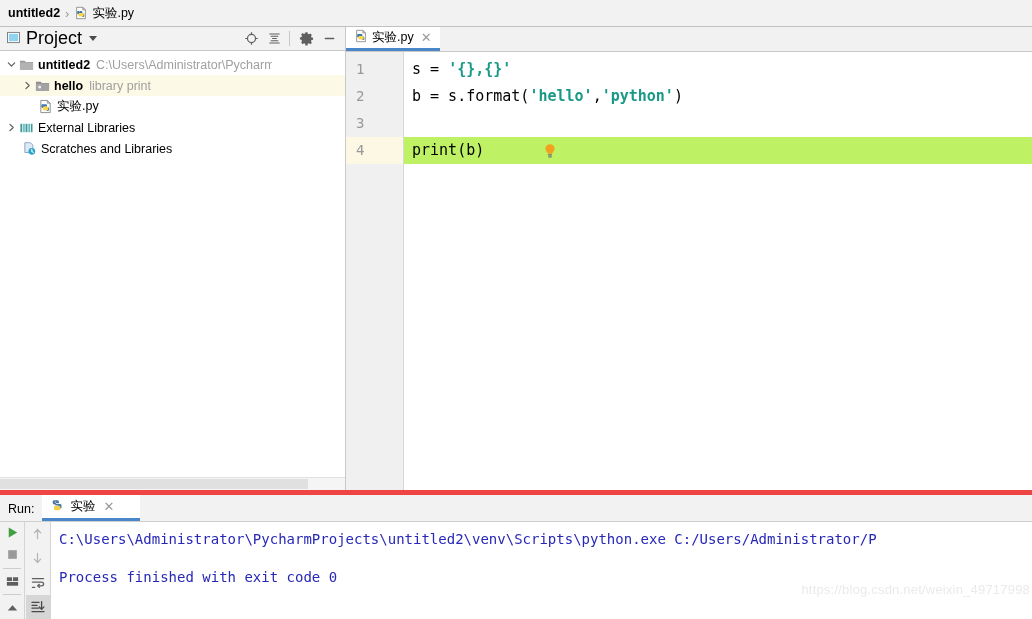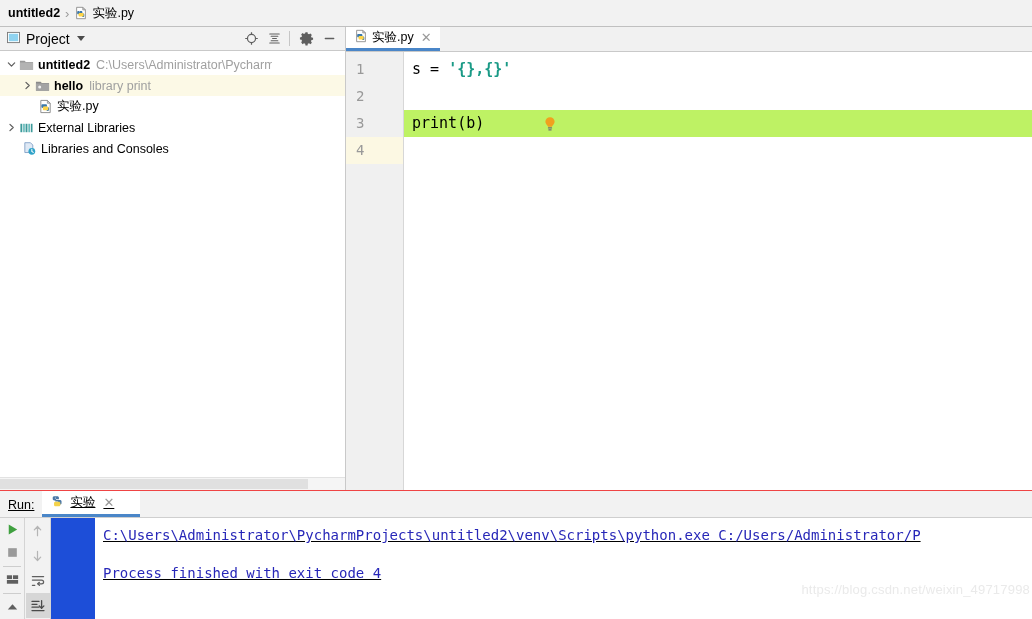--- a/index.html
+++ b/index.html
@@ -73,21 +73,21 @@
     height: 24px;
     min-height: 24px;
     background: #f2f2f2;
     border-bottom: 1px solid #c9c9c9;
     display: flex;
     align-items: center;
     padding: 0 5px 0 7px;
     box-sizing: border-box;
   }
   .panel-title {
-    font-size: 14px;
+    font-size: 18px;
     color: #000;
     margin-left: 6px;
   }
   .panel-caret {
     margin-left: 7px;
     width: 0; height: 0;
     border-left: 4px solid transparent;
     border-right: 4px solid transparent;
     border-top: 5px solid #4b4b4b;
   }
@@ -238,24 +238,23 @@
     position: absolute;
     left: 13px;
     width: 14px; height: 16px;
   }
 
   
   .run-panel {
     flex: 1;
     display: flex;
     flex-direction: column;
-    border-top: 1px solid #ef4444;
-    background: #1d4ed8;
+    border-top: 5px solid #ef4444;
+    background: #3b82f6;
     min-height: 0;
-    text-decoration: underline;
   }
   .run-tabbar {
     height: 27px;
     min-height: 27px;
     background: #f2f2f2;
     border-bottom: 1px solid #cfcfcf;
     display: flex;
     align-items: flex-end;
     box-sizing: border-box;
   }
@@ -310,21 +309,20 @@
   .tool-btn.active { background: #d6d6d6; }
   .tool-div { width: 18px; height: 1px; background: #cdcdcd; margin: 2px 0; }
 
   .console {
     flex: 1;
     background: #ffffff;
     overflow: hidden;
     padding: 5px 0 0 8px;
     box-sizing: border-box;
     position: relative;
-    margin-left: 44px;
   }
   .cout {
     font-family: "DejaVu Sans Mono", monospace;
     font-size: 14px;
     line-height: 25px;
     white-space: pre;
     color: #000000;
   }
   .cout.blue { color: #2727b8; }
   .cout.spacer { height: 13px; line-height: 13px; }
@@ -471,21 +469,21 @@
         </div>
 
         <div class="tree-row" style="padding-left:21px;">
           <span class="node-icon">
             <svg width="15" height="15" viewBox="0 0 16 16">
               <path d="M3 1.8h6l2.5 2.5v8H3z" fill="#dfe9f5" stroke="#7b9bc4" stroke-width="0.9"></path>
               <circle cx="10.5" cy="11" r="3.6" fill="#2fa3c9"></circle>
               <path d="M10.5 8.9v2.2l1.5 1" stroke="#fff" stroke-width="1.1" fill="none" stroke-linecap="round"></path>
             </svg>
           </span>
-          <span class="node-label">Libraries and Consoles</span>
+          <span class="node-label">Scratches and Libraries</span>
         </div>
 
       </div>
 
       <div class="hscroll-track">
         <div class="hscroll-thumb"></div>
       </div>
     </div>
 
     <div class="editor-area">
@@ -507,20 +505,21 @@
 
       <div class="code-wrap">
         <div class="gutter">
           <div class="gline">1</div>
           <div class="gline">2</div>
           <div class="gline">3</div>
           <div class="gline cur">4</div>
         </div>
         <div class="code">
           <div class="cline"><span class="tok-plain">s = </span><span class="tok-str">'{},{}'</span></div>
+          <div class="cline"><span class="tok-plain">b = s.format(</span><span class="tok-str">'hello'</span><span class="tok-plain">,</span><span class="tok-str">'python'</span><span class="tok-plain">)</span></div>
           <div class="cline" style="position:relative;">
             <span class="bulb" style="top:5px;">
               <svg width="14" height="17" viewBox="0 0 14 17">
                 <path d="M7 1.2c2.6 0 4.6 2 4.6 4.4 0 1.7-.9 2.7-1.7 3.6-.5.6-.8 1-.9 1.6H5c-.1-.6-.4-1-.9-1.6-.8-.9-1.7-1.9-1.7-3.6C2.4 3.2 4.4 1.2 7 1.2z" fill="#f0a11e"></path>
                 <rect x="4.9" y="11.3" width="4.2" height="1.3" rx="0.4" fill="#6e6e6e"></rect>
                 <rect x="5.3" y="13.3" width="3.4" height="1.2" rx="0.4" fill="#6e6e6e"></rect>
               </svg>
             </span>
           </div>
           <div class="cline cur"><span class="tok-plain">print(b)</span></div>
@@ -598,18 +597,18 @@
             <path d="M2 3.4h7M2 6.3h5M2 9.2h7" stroke="#4a4a4a" stroke-width="1.25" stroke-linecap="round"></path>
             <path d="M11.6 2.6v7.2M11.6 10.4l-2.3-2.5M11.6 10.4l2.3-2.5" stroke="#4a4a4a" stroke-width="1.3" fill="none" stroke-linecap="round"></path>
             <path d="M2 12.6h12" stroke="#4a4a4a" stroke-width="1.3" stroke-linecap="round"></path>
           </svg>
         </span>
       </div>
 
       <div class="console">
         <div class="cout blue">C:\Users\Administrator\PycharmProjects\untitled2\venv\Scripts\python.exe C:/Users/Administrator/P</div>
         <div class="cout spacer"></div>
-        <div class="cout blue">Process finished with exit code 4</div>
+        <div class="cout blue">Process finished with exit code 0</div>
         <div class="watermark">https://blog.csdn.net/weixin_49717998</div>
       </div>
     </div>
   </div>
 </div>
 
 </body></html>

